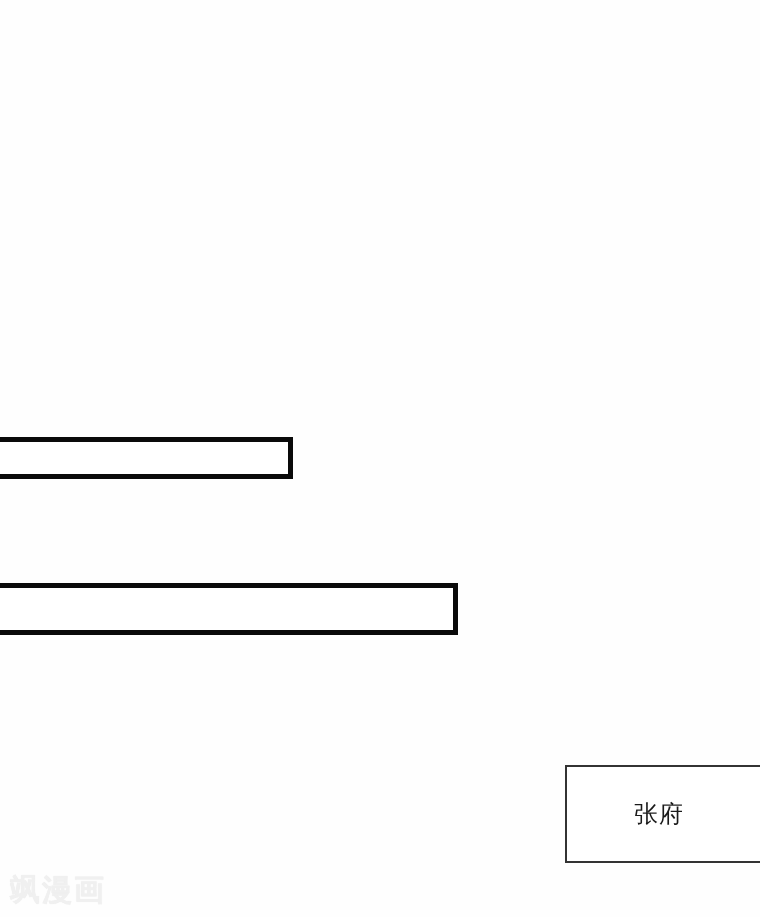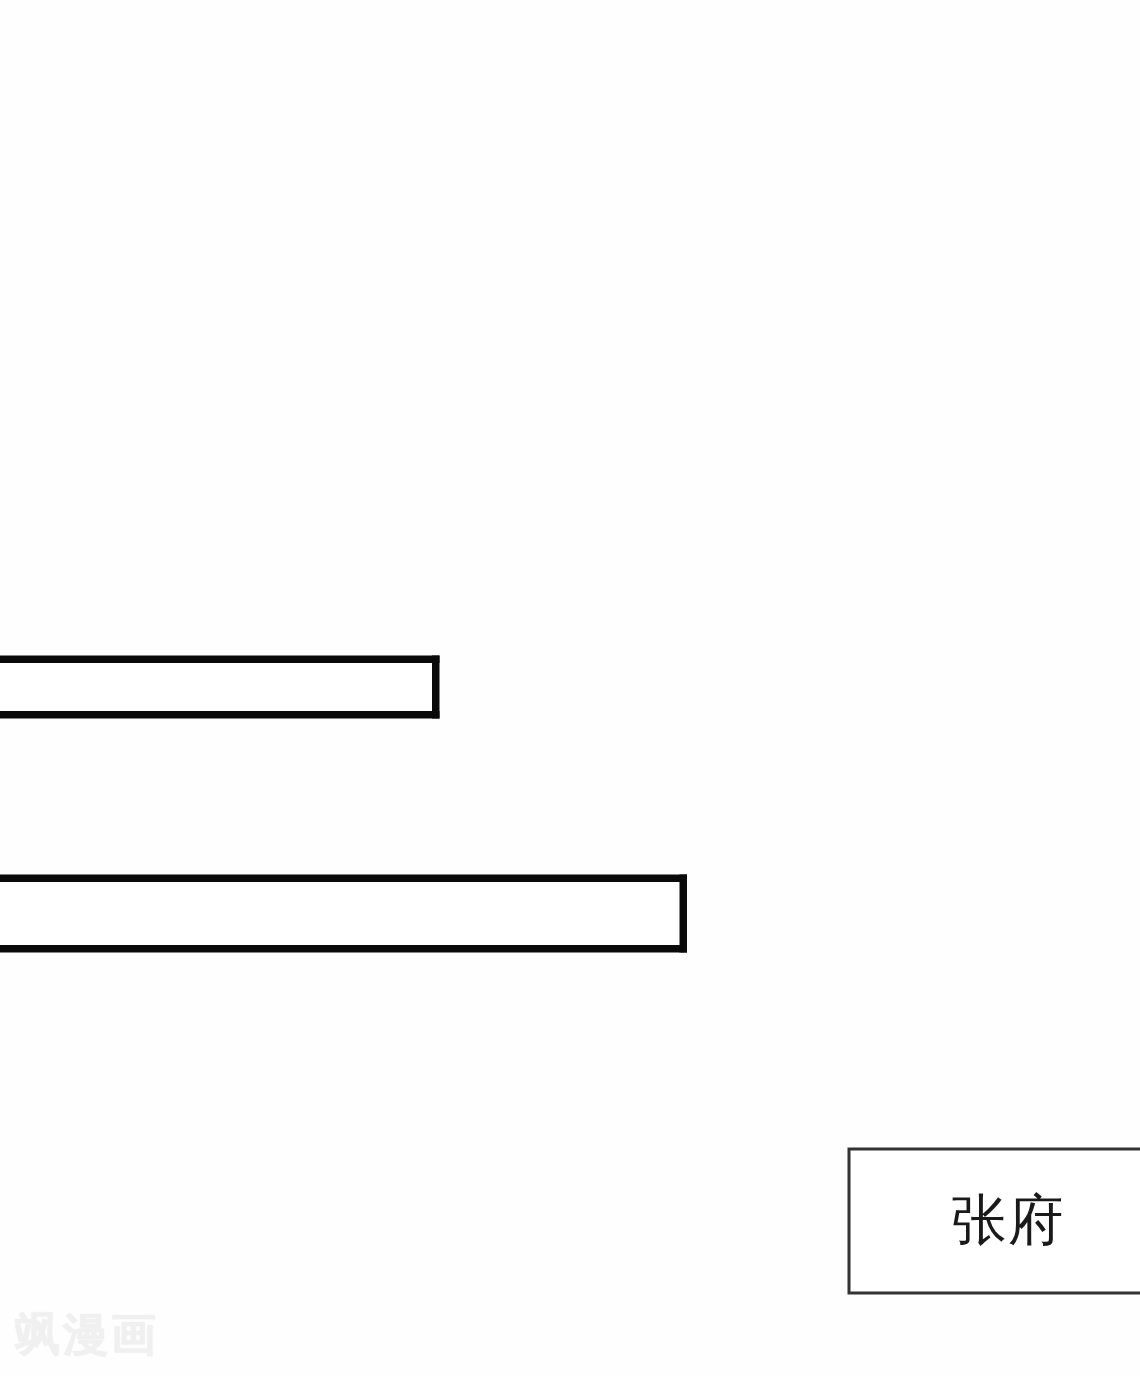--- a/index.html
+++ b/index.html
@@ -52,21 +52,21 @@
       border: 2px solid #333333;
       display: flex;
       align-items: center;
       justify-content: flex-start;
     }
     .caption-text {
       position: absolute;
       left: 67px;
       top: 50%;
       transform: translateY(-50%);
-      font-size: 37px;
+      font-size: 24px;
       color: #1a1a1a;
       letter-spacing: 1px;
       white-space: nowrap;
     }
     .watermark {
       position: absolute;
       left: 10px;
       top: 870px;
       font-size: 30px;
       font-weight: bold;

